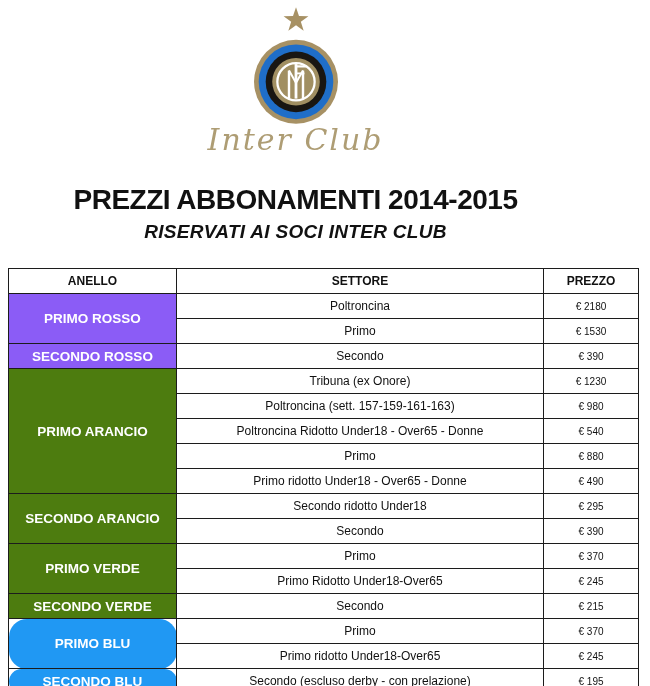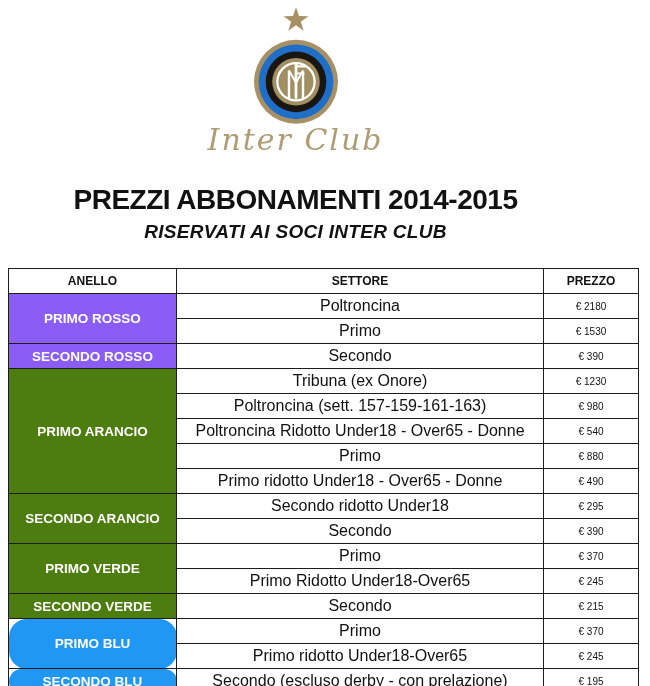--- a/index.html
+++ b/index.html
@@ -52,21 +52,21 @@
   .price-table th, .price-table td {
     border:1px solid #1c1c1c;
     height:24px;
     padding:0 2px;
     text-align:center;
     vertical-align:middle;
     overflow:hidden;
     white-space:nowrap;
   }
   .price-table th { font-size:12px; font-weight:bold; background:#fff; }
-  td.settore { font-size:16px; font-weight:normal; }
+  td.settore { font-size:12px; font-weight:normal; }
   td.prezzo  { font-size:10px; font-weight:normal; }
   td.anello  { font-size:13.5px; font-weight:bold; color:#ffffff; }
   .bg-red    { background:#8b5cf6; }
   .bg-orange { background:#4d7c0f; }
   .bg-green  { background:#4d7c0f; }
   .bg-blue   { background:#2098F3;border-radius:18px; }
 </style>
 </head>
 <body>
 

